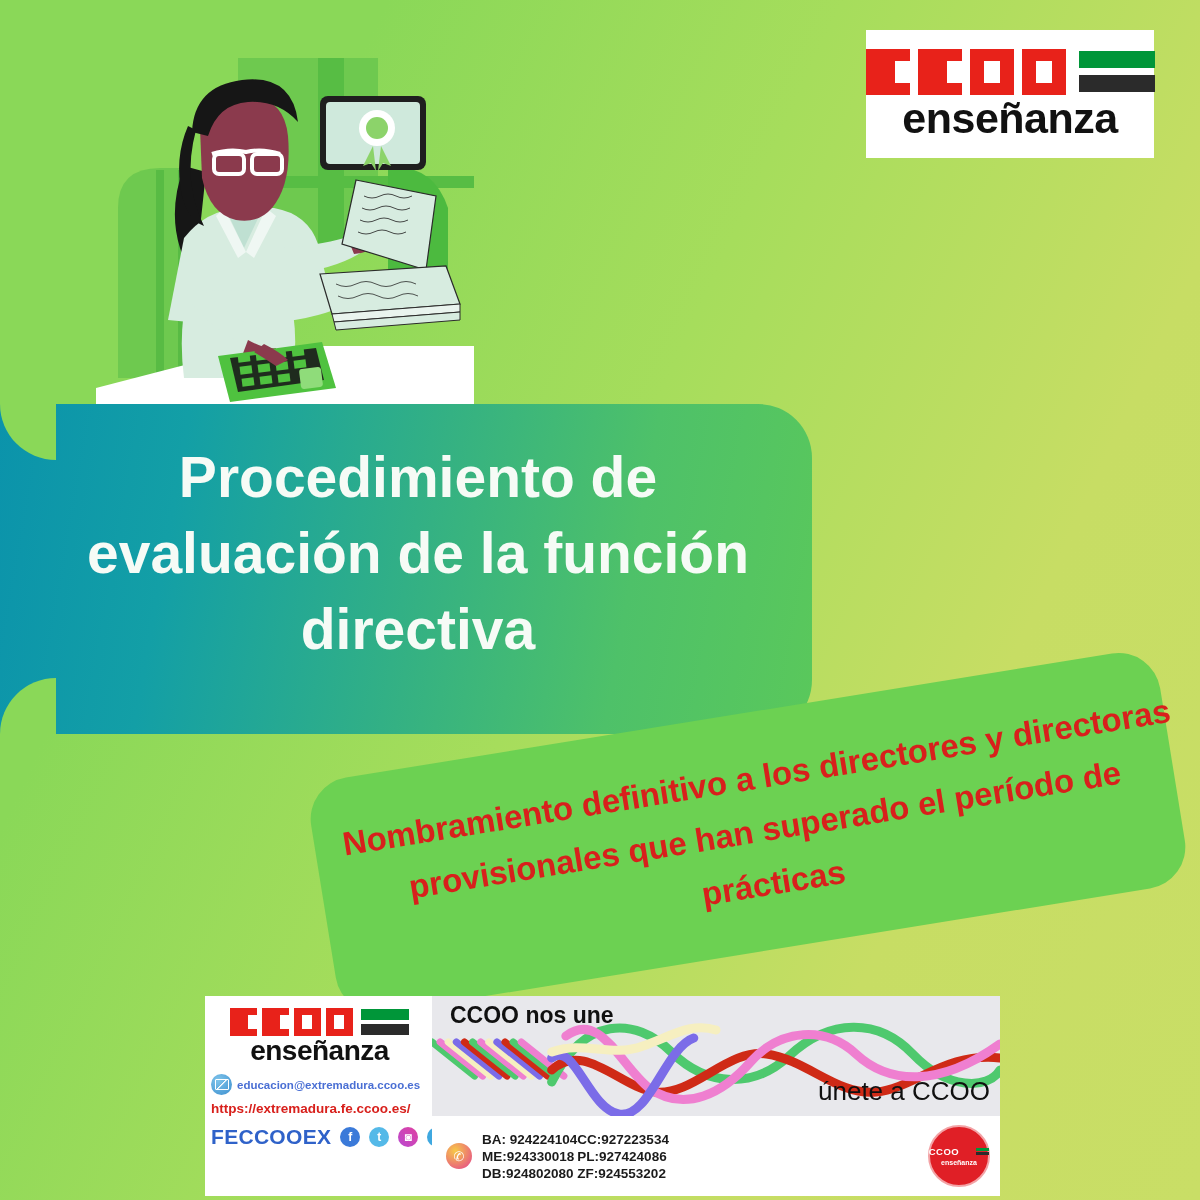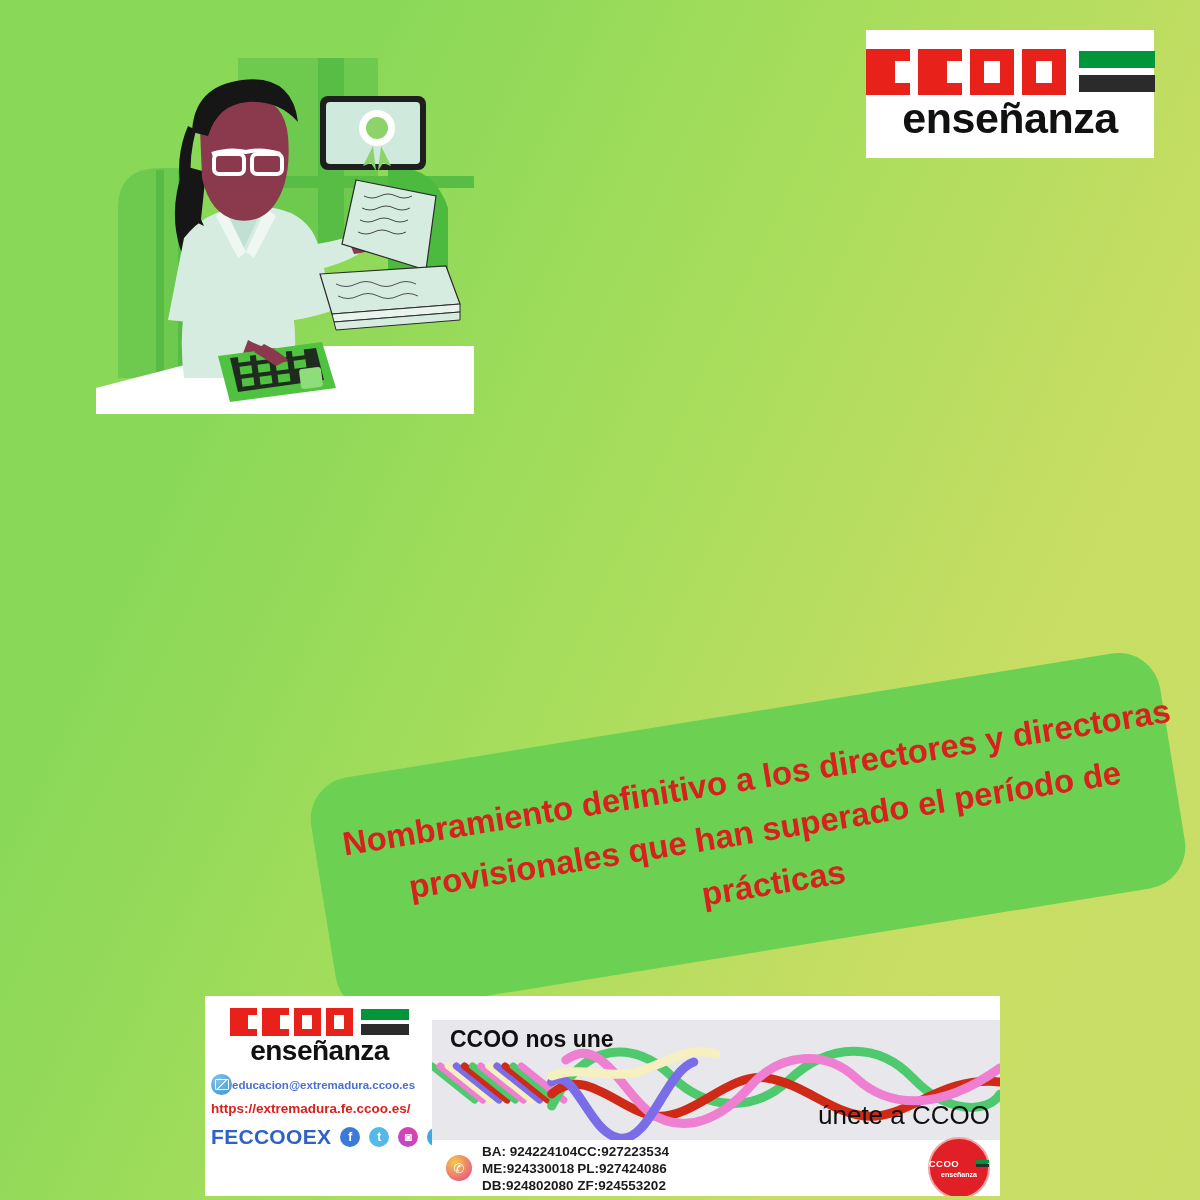--- a/index.html
+++ b/index.html
@@ -79,39 +79,39 @@
   .footer-left{width:227px;flex:none;padding:6px 4px 0 6px;box-sizing:border-box;}
   .f-logo{display:flex;flex-direction:column;align-items:center;gap:1px;margin-top:6px;}
   .f-ccoo-row{display:flex;align-items:center;gap:5px;}
   .f-letters{display:flex;gap:5px;}
   .fl{width:27px;height:28px;background:#e8221a;position:relative;}
   .fl.c::after{content:"";position:absolute;right:-1px;top:7px;width:10px;height:14px;background:#fff;}
   .fl.o::after{content:"";position:absolute;left:8px;top:7px;width:10px;height:14px;background:#fff;}
   .f-flag{display:flex;flex-direction:column;gap:4px;margin-left:3px;}
   .f-flag span{display:block;width:48px;height:11px;}
   .f-word{font-weight:bold;font-size:28px;color:#111;line-height:1;letter-spacing:-0.5px;}
-  .contact-line{display:flex;align-items:center;margin-top:9px;}
+  .contact-line{display:flex;align-items:center;gap:5px;margin-top:9px;}
   .ico{width:21px;height:21px;border-radius:50%;flex:none;display:flex;align-items:center;justify-content:center;font-size:11px;color:#fff;}
   .ico.mail{background:radial-gradient(circle at 35% 30%,#7fc4ea,#3c8fcf);}
   .mail-g{width:12px;height:9px;border:1.4px solid #fff;border-radius:1px;position:relative;}
   .mail-g::after{content:"";position:absolute;left:0;top:0;width:100%;height:100%;
     background:linear-gradient(135deg,transparent 44%,#fff 45%,#fff 52%,transparent 53%);}
   .email-txt{color:#4a6fd4;font-weight:bold;font-size:11.5px;}
   .url-txt{color:#d8201c;font-weight:bold;font-size:13.5px;margin-top:6px;}
   .social-row{display:flex;align-items:center;gap:9px;margin-top:9px;}
   .feccooex{color:#2f62c9;font-weight:bold;font-size:21px;letter-spacing:0.3px;}
   .s-ico{width:20px;height:20px;border-radius:50%;display:flex;align-items:center;justify-content:center;
          font-size:12px;font-weight:bold;color:#fff;flex:none;}
   .s-fb{background:#3b7ad9;}
   .s-tw{background:#54b9e8;}
   .s-ig{background:linear-gradient(45deg,#b94ad1,#e040a0);}
   .s-tg{background:#3fa8e0;}
 
   .footer-right{flex:1;display:flex;flex-direction:column;}
-  .wave-box{height:120px;background:#e8e8ec;position:relative;overflow:hidden;margin-top:24px;}
+  .wave-box{height:120px;background:#e8e8ec;position:relative;overflow:hidden;}
   .wave-svg{position:absolute;inset:0;width:100%;height:100%;}
   .nos-une{position:absolute;left:18px;top:6px;font-weight:bold;font-size:23px;color:#101010;z-index:3;}
   .unete{position:absolute;right:10px;bottom:9px;font-weight:normal;font-size:26px;color:#101010;z-index:3;}
   .phones-box{flex:1;background:#fff;display:flex;align-items:center;gap:10px;padding:0 8px 0 14px;position:relative;}
   .ico.phone{width:26px;height:26px;background:radial-gradient(circle at 35% 30%,#f7c948,#e4408f);}
   .phone-g{font-size:13px;color:#fff;}
   .phone-cols{display:flex;}
   .phone-col{display:flex;flex-direction:column;gap:2px;}
   .phone-col div{font-weight:bold;font-size:13.5px;color:#1b1b1b;white-space:nowrap;}
   .round-seal{
@@ -223,20 +223,23 @@
       </div>
       <div class="flag">
         <span class="g"></span>
         <span class="k"></span>
       </div>
     </div>
     <div class="brand-word">enseñanza</div>
   </div>
 
 
+  <div class="title-band">
+    <div class="title-text">Procedimiento de evaluación de la función directiva</div>
+  </div>
 
   <div class="callout"></div>
   <div class="callout-text">Nombramiento definitivo a los directores y directoras provisionales que han superado el período de prácticas</div>
 
   <div class="footer">
 
     <div class="footer-left">
       <div class="f-logo">
         <div class="f-ccoo-row">
           <div class="f-letters">

